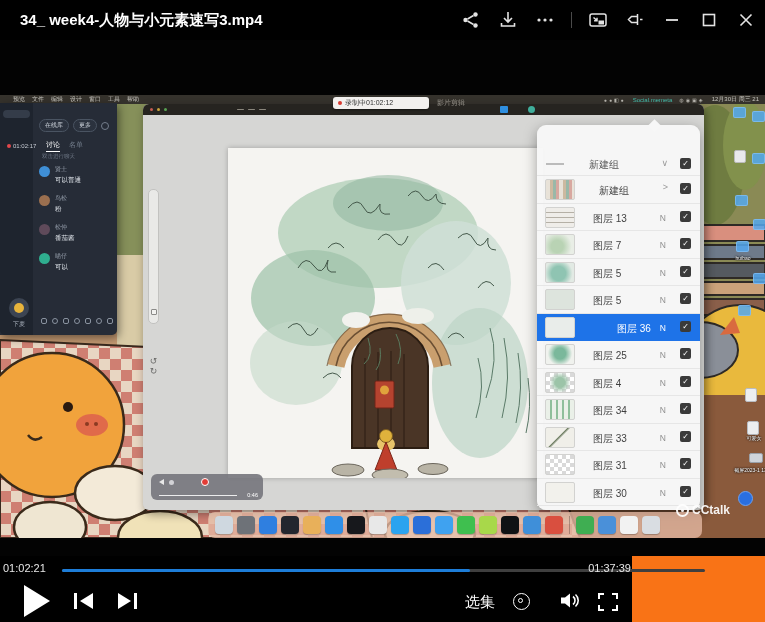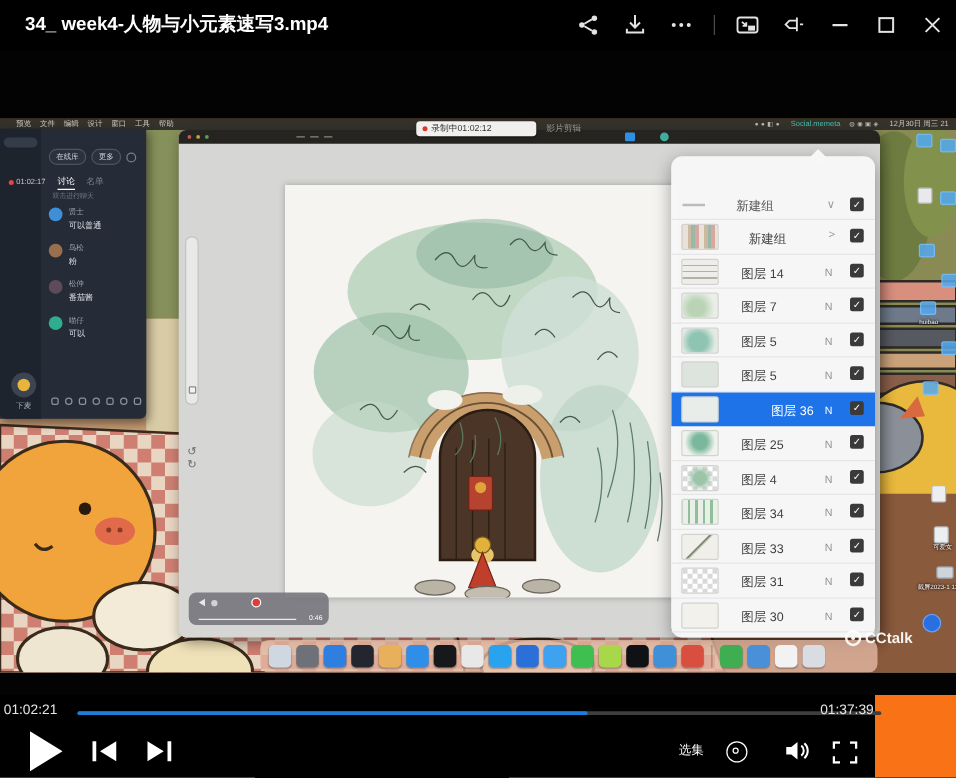--- a/index.html
+++ b/index.html
@@ -120,32 +120,32 @@
   .dock{position:absolute;left:208px;top:417px;width:494px;height:26px;background:rgba(228,184,162,.8);border-radius:7px;display:flex;align-items:center;gap:4px;padding:0 7px;}
   .dock-ico{width:18px;height:18px;border-radius:4px;flex:0 0 18px;box-shadow:0 1px 1px rgba(0,0,0,.25);}
   .dsep{width:1px;height:18px;background:rgba(0,0,0,.25);margin:0 2px;flex:0 0 1px;}
 
   .watermark{position:absolute;left:676px;top:408px;display:flex;align-items:center;gap:3px;color:#fff;opacity:.92;font-weight:bold;font-size:12px;}
   .wm-ring{width:13px;height:13px;border:2px solid #fff;border-radius:50%;position:relative;}
   .wm-ring i{position:absolute;left:3px;top:3px;width:3px;height:3px;background:#fff;border-radius:50%;}
   .cc-blue{position:absolute;left:738px;top:396px;width:15px;height:15px;border-radius:50%;background:#2a6fe0;border:1px solid #6aa0f0;}
 
   
-  .controls{position:absolute;left:0;top:556px;width:700px;height:66px;background:#000;}
+  .controls{position:absolute;left:0;top:556px;width:632px;height:66px;background:#000;}
   .time-l{position:absolute;left:3px;top:6px;font-size:11px;color:#e6e6e6;}
   .time-r{position:absolute;right:1px;top:6px;font-size:11px;color:#e6e6e6;}
   .ptrack{position:absolute;left:62px;top:13px;width:643px;height:3px;background:#3f3f3f;border-radius:2px;}
   .pfill{height:3px;border-radius:2px;}
   .play{position:absolute;left:24px;top:29px;width:0;height:0;border-left:26px solid #fff;border-top:16px solid transparent;border-bottom:16px solid transparent;}
   .pn{position:absolute;top:37px;width:19px;height:16px;}
   .pn .bar{position:absolute;width:3px;height:16px;background:#fff;}
   .pn .tri{position:absolute;top:0;width:0;height:0;border-top:8px solid transparent;border-bottom:8px solid transparent;}
   .pn.prev .bar{left:0;} .pn.prev .tri{right:0;border-right:13px solid #fff;}
   .pn.next .bar{right:0;} .pn.next .tri{left:0;border-left:13px solid #fff;}
-  .eps{position:absolute;right:137px;top:37px;font-size:10px;color:#fff;}
+  .eps{position:absolute;right:137px;top:37px;font-size:15px;color:#fff;}
   .target{position:absolute;right:102px;top:37px;width:17px;height:17px;border:1.7px solid #fff;border-radius:50%;}
   .target i{position:absolute;left:4.2px;top:4.2px;width:5px;height:5px;border:1.5px solid #fff;border-radius:50%;}
   .volbtn{position:absolute;right:52px;top:36px;}
   .fsbtn{position:absolute;right:14px;top:37px;}
 </style>
 </head>
 <body>
 
 <div class="stage">
 
@@ -401,21 +401,21 @@
               <span class="lcb">✓</span>
             </div>
             <div class="lrow sub">
               <div class="lthumb t-strip"></div>
               <span class="lname">新建组</span>
               <span class="lchev">&gt;</span>
               <span class="lcb">✓</span>
             </div>
             <div class="lrow">
               <div class="lthumb t-scribble"></div>
-              <span class="lname">图层 14</span>
+              <span class="lname">图层 13</span>
               <span class="lblend">N</span>
               <span class="lcb">✓</span>
             </div>
             <div class="lrow">
               <div class="lthumb t-wash"></div>
               <span class="lname">图层 7</span>
               <span class="lblend">N</span>
               <span class="lcb">✓</span>
             </div>
             <div class="lrow">

